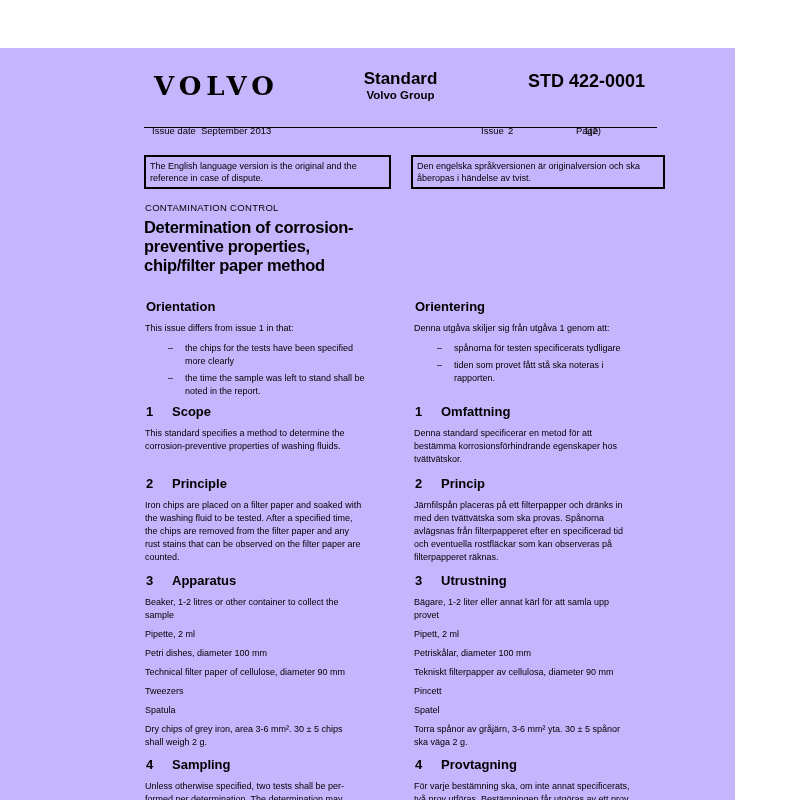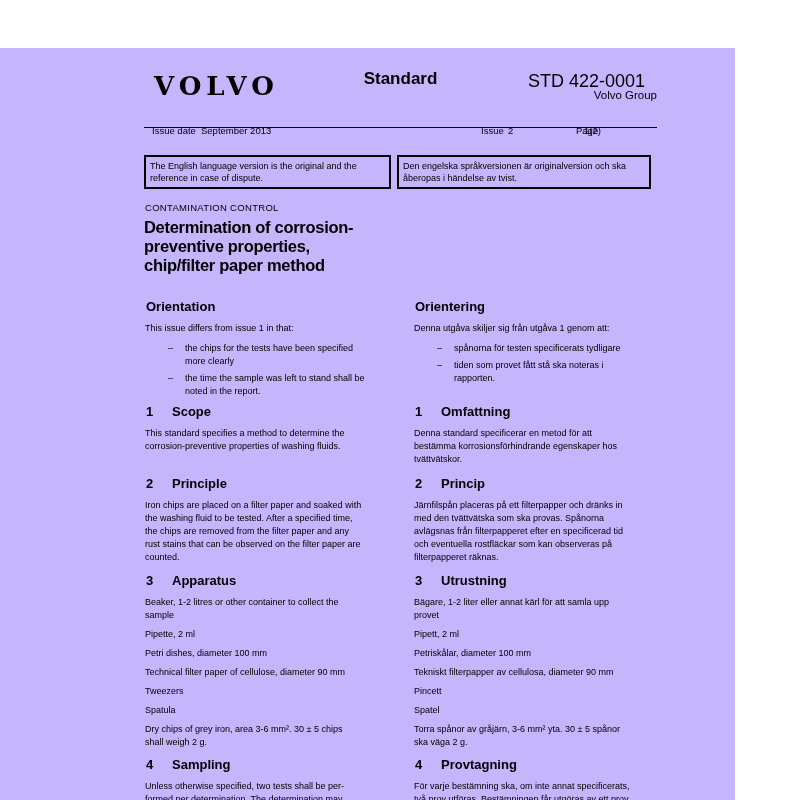--- a/index.html
+++ b/index.html
@@ -6,33 +6,33 @@
   .page{position:relative;width:735px;height:800px;background:#c4b5fd;
         font-family:"Liberation Sans",sans-serif;color:#000;overflow:hidden;margin-top:48px;}
   .content{position:absolute;left:144px;top:0;width:513px;height:800px;}
 
   
   .brandrow{position:absolute;top:21px;left:0;width:100%;height:44px;}
   .logo{position:absolute;left:10px;top:2px;font-family:"DejaVu Serif",serif;
         font-weight:bold;font-size:26px;letter-spacing:5px;}
   .hcenter{position:absolute;left:0;width:100%;text-align:center;top:0;}
   .std-label{font-size:17px;font-weight:bold;line-height:19px;}
-  .group-label{font-size:11.5px;font-weight:normal;line-height:14px;text-align:right;}
-  .docnum{position:absolute;right:12px;top:2px;font-size:18px;font-weight:normal;}
+  .group-label{font-size:11.5px;font-weight:bold;line-height:14px;}
+  .docnum{position:absolute;right:12px;top:2px;font-size:18px;font-weight:bold;}
 
   .issuerow{position:absolute;top:65px;left:0;width:100%;height:12px;font-size:9.5px;}
   .issuerow span{position:absolute;top:12px;white-space:nowrap;}
   .idl{left:8px;} .idv{left:57px;} .il{left:337px;} .iv{left:364px;}
   .pl{left:408px;padding-left:24px;} .pv{left:440px;}
 
   .rule{position:absolute;top:79px;left:0;width:100%;border-top:1.4px solid #000;}
 
   
   .notices{position:absolute;top:107px;left:0;width:100%;display:grid;
-           grid-template-columns:247px 254px;column-gap:6px;}
+           grid-template-columns:247px 254px;column-gap:20px;}
   .notice{border:2px solid #000;padding:3px 4px;font-size:9px;line-height:12px;
           white-space:pre-line;}
 
   
   .main{position:absolute;top:150px;left:0;width:100%;padding-top:3px;
         font-size:9px;line-height:13px;}
   .row{display:grid;grid-template-columns:247px 254px;column-gap:12px;gap:22px;}
   .r-orient{margin-top:24px;} .r-scope{margin-top:2px;} .r-principle{margin-top:3px;}
   .r-apparatus{margin-top:2px;} .r-sampling{margin-top:2px;}
 

